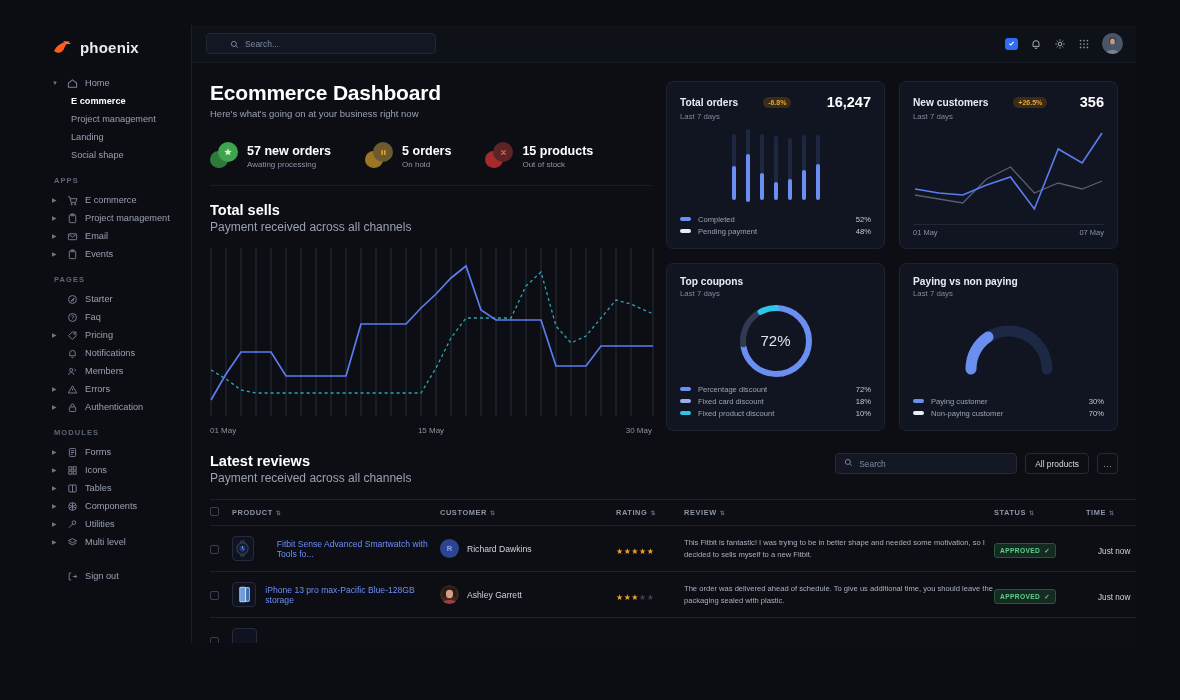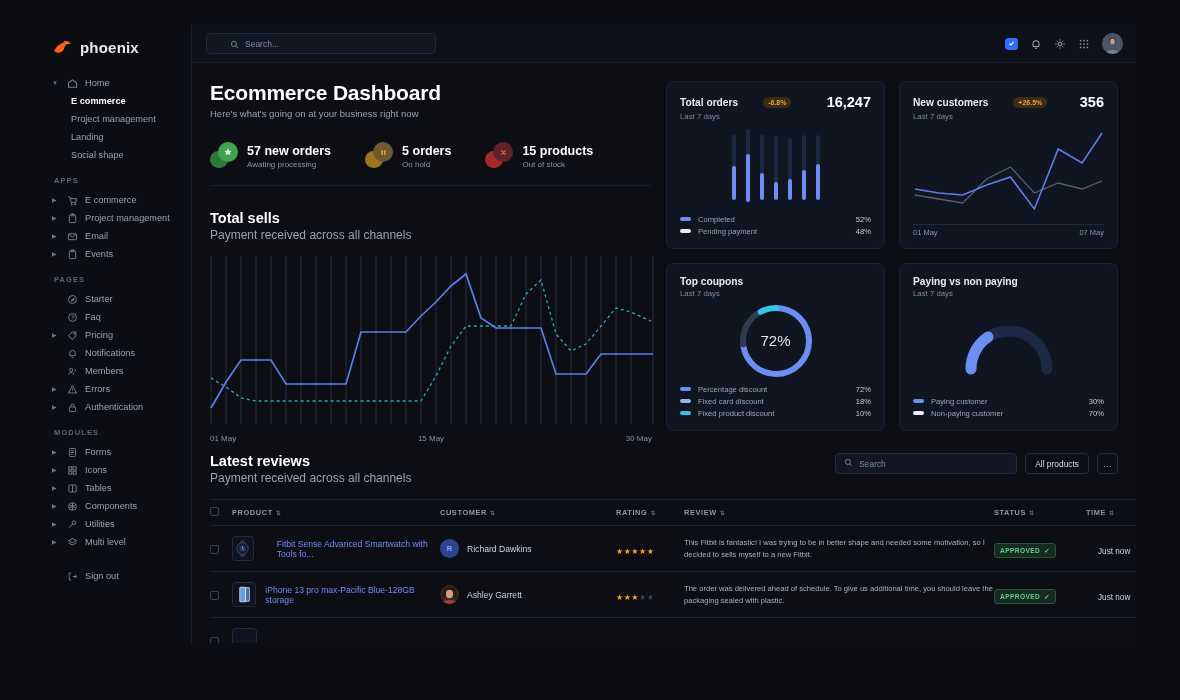--- a/index.html
+++ b/index.html
@@ -74,21 +74,21 @@
 
   .stats { display: flex; align-items: center; gap: 34px; margin-top: 22px; padding-bottom: 16px; border-bottom: 1px solid #1a1e2a; }
   .stat { display: flex; align-items: center; gap: 9px; }
   .stat-badge { width: 28px; height: 26px; position: relative; flex: 0 0 28px; }
   .splash { position: absolute; left: 0; bottom: 0; width: 18px; height: 17px; border-radius: 9px 2px 9px 9px; }
   .disc { position: absolute; right: 0; top: 0; width: 20px; height: 20px; border-radius: 50%;
           display: flex; align-items: center; justify-content: center; }
   .stat-num { color: #fff; font-size: 12.5px; font-weight: 700; }
   .stat-cap { color: #8d95a8; font-size: 8px; margin-top: 1px; }
 
-  .sells-head { display: flex; align-items: center; margin-top: 24px; }
+  .sells-head { display: flex; align-items: center; margin-top: 16px; }
   h2.sec-title { color: #fff; font-size: 14.5px; font-weight: 700; }
   .sec-sub { color: #99a0b2; font-size: 12px; margin-top: 2px; }
   .daterange {
     margin-left: auto; width: 152px; height: 22px; border: 1px solid #242a3b; border-radius: 4px;
     background: #141828; display: flex; align-items: center; padding: 0 8px;
     color: #c3c9d8; font-size: 8.6px; cursor: pointer;
   }
   .daterange .cv { margin-left: auto; color: #7d8598; font-size: 7px; }
 
   .sells-chart { margin-top: 14px; position: relative; height: 170px; }

